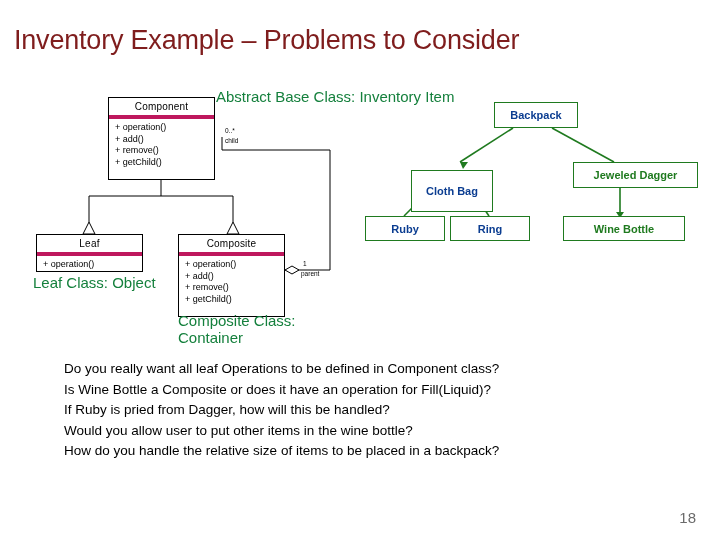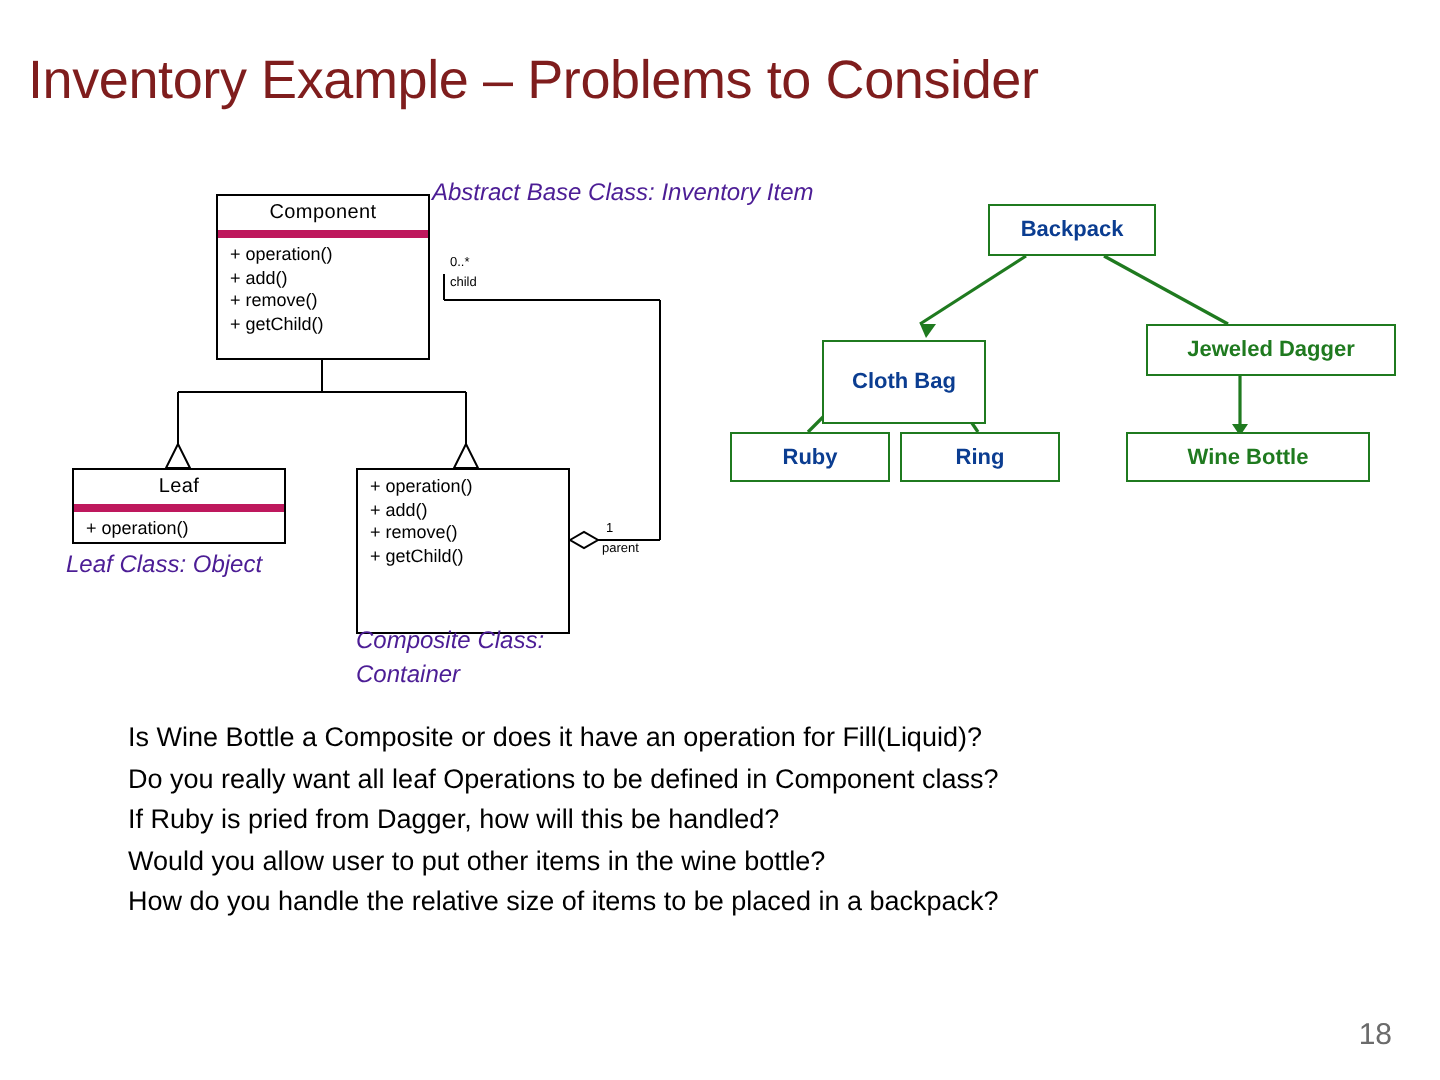--- a/index.html
+++ b/index.html
@@ -68,24 +68,23 @@
     color: #0b3d91;
     white-space: nowrap;
   }
   .inst-label.green {
     color: #1f7a1f;
   }
 
   
   .annot {
     position: absolute;
-    font-size: 12px;
+    font-size: 15px;
     line-height: 17px;
-    color: #4c1d95;
-    font-style: italic;
+    color: #15803d;
   }
 
   
   .questions {
     position: absolute;
     left: 64px;
     top: 359px;
     font-size: 13.5px;
     line-height: 20.5px;
     color: #000;
@@ -175,20 +174,21 @@
 </div>
 
 <div class="uml-box" style="left:36px; top:234px; width:107px; height:38px;">
   <div class="uml-name">Leaf</div>
   <div class="uml-ops">
     <div class="uml-op">+ operation()</div>
   </div>
 </div>
 
 <div class="uml-box" style="left:178px; top:234px; width:107px; height:83px;">
+  <div class="uml-name">Composite</div>
   <div class="uml-ops">
     <div class="uml-op">+ operation()</div>
     <div class="uml-op">+ add()</div>
     <div class="uml-op">+ remove()</div>
     <div class="uml-op">+ getChild()</div>
   </div>
 </div>
 
 <div class="annot" style="left:216px; top:88px; width:240px;">
   <span>Abstract Base Class: Inventory Item</span>
@@ -220,20 +220,20 @@
 
 <div class="inst-box" style="left:450px; top:216px; width:80px; height:25px;">
   <span class="inst-label">Ring</span>
 </div>
 
 <div class="inst-box" style="left:563px; top:216px; width:122px; height:25px;">
   <span class="inst-label green">Wine Bottle</span>
 </div>
 
 <div class="questions">
+  <div>Do you really want all leaf Operations to be defined in Component class?</div>
   <div>Is Wine Bottle a Composite or does it have an operation for Fill(Liquid)?</div>
-  <div>Do you really want all leaf Operations to be defined in Component class?</div>
   <div>If Ruby is pried from Dagger, how will this be handled?</div>
   <div>Would you allow user to put other items in the wine bottle?</div>
   <div>How do you handle the relative size of items to be placed in a backpack?</div>
 </div>
 
 <div class="page-num">18</div>
 
 </body></html>

